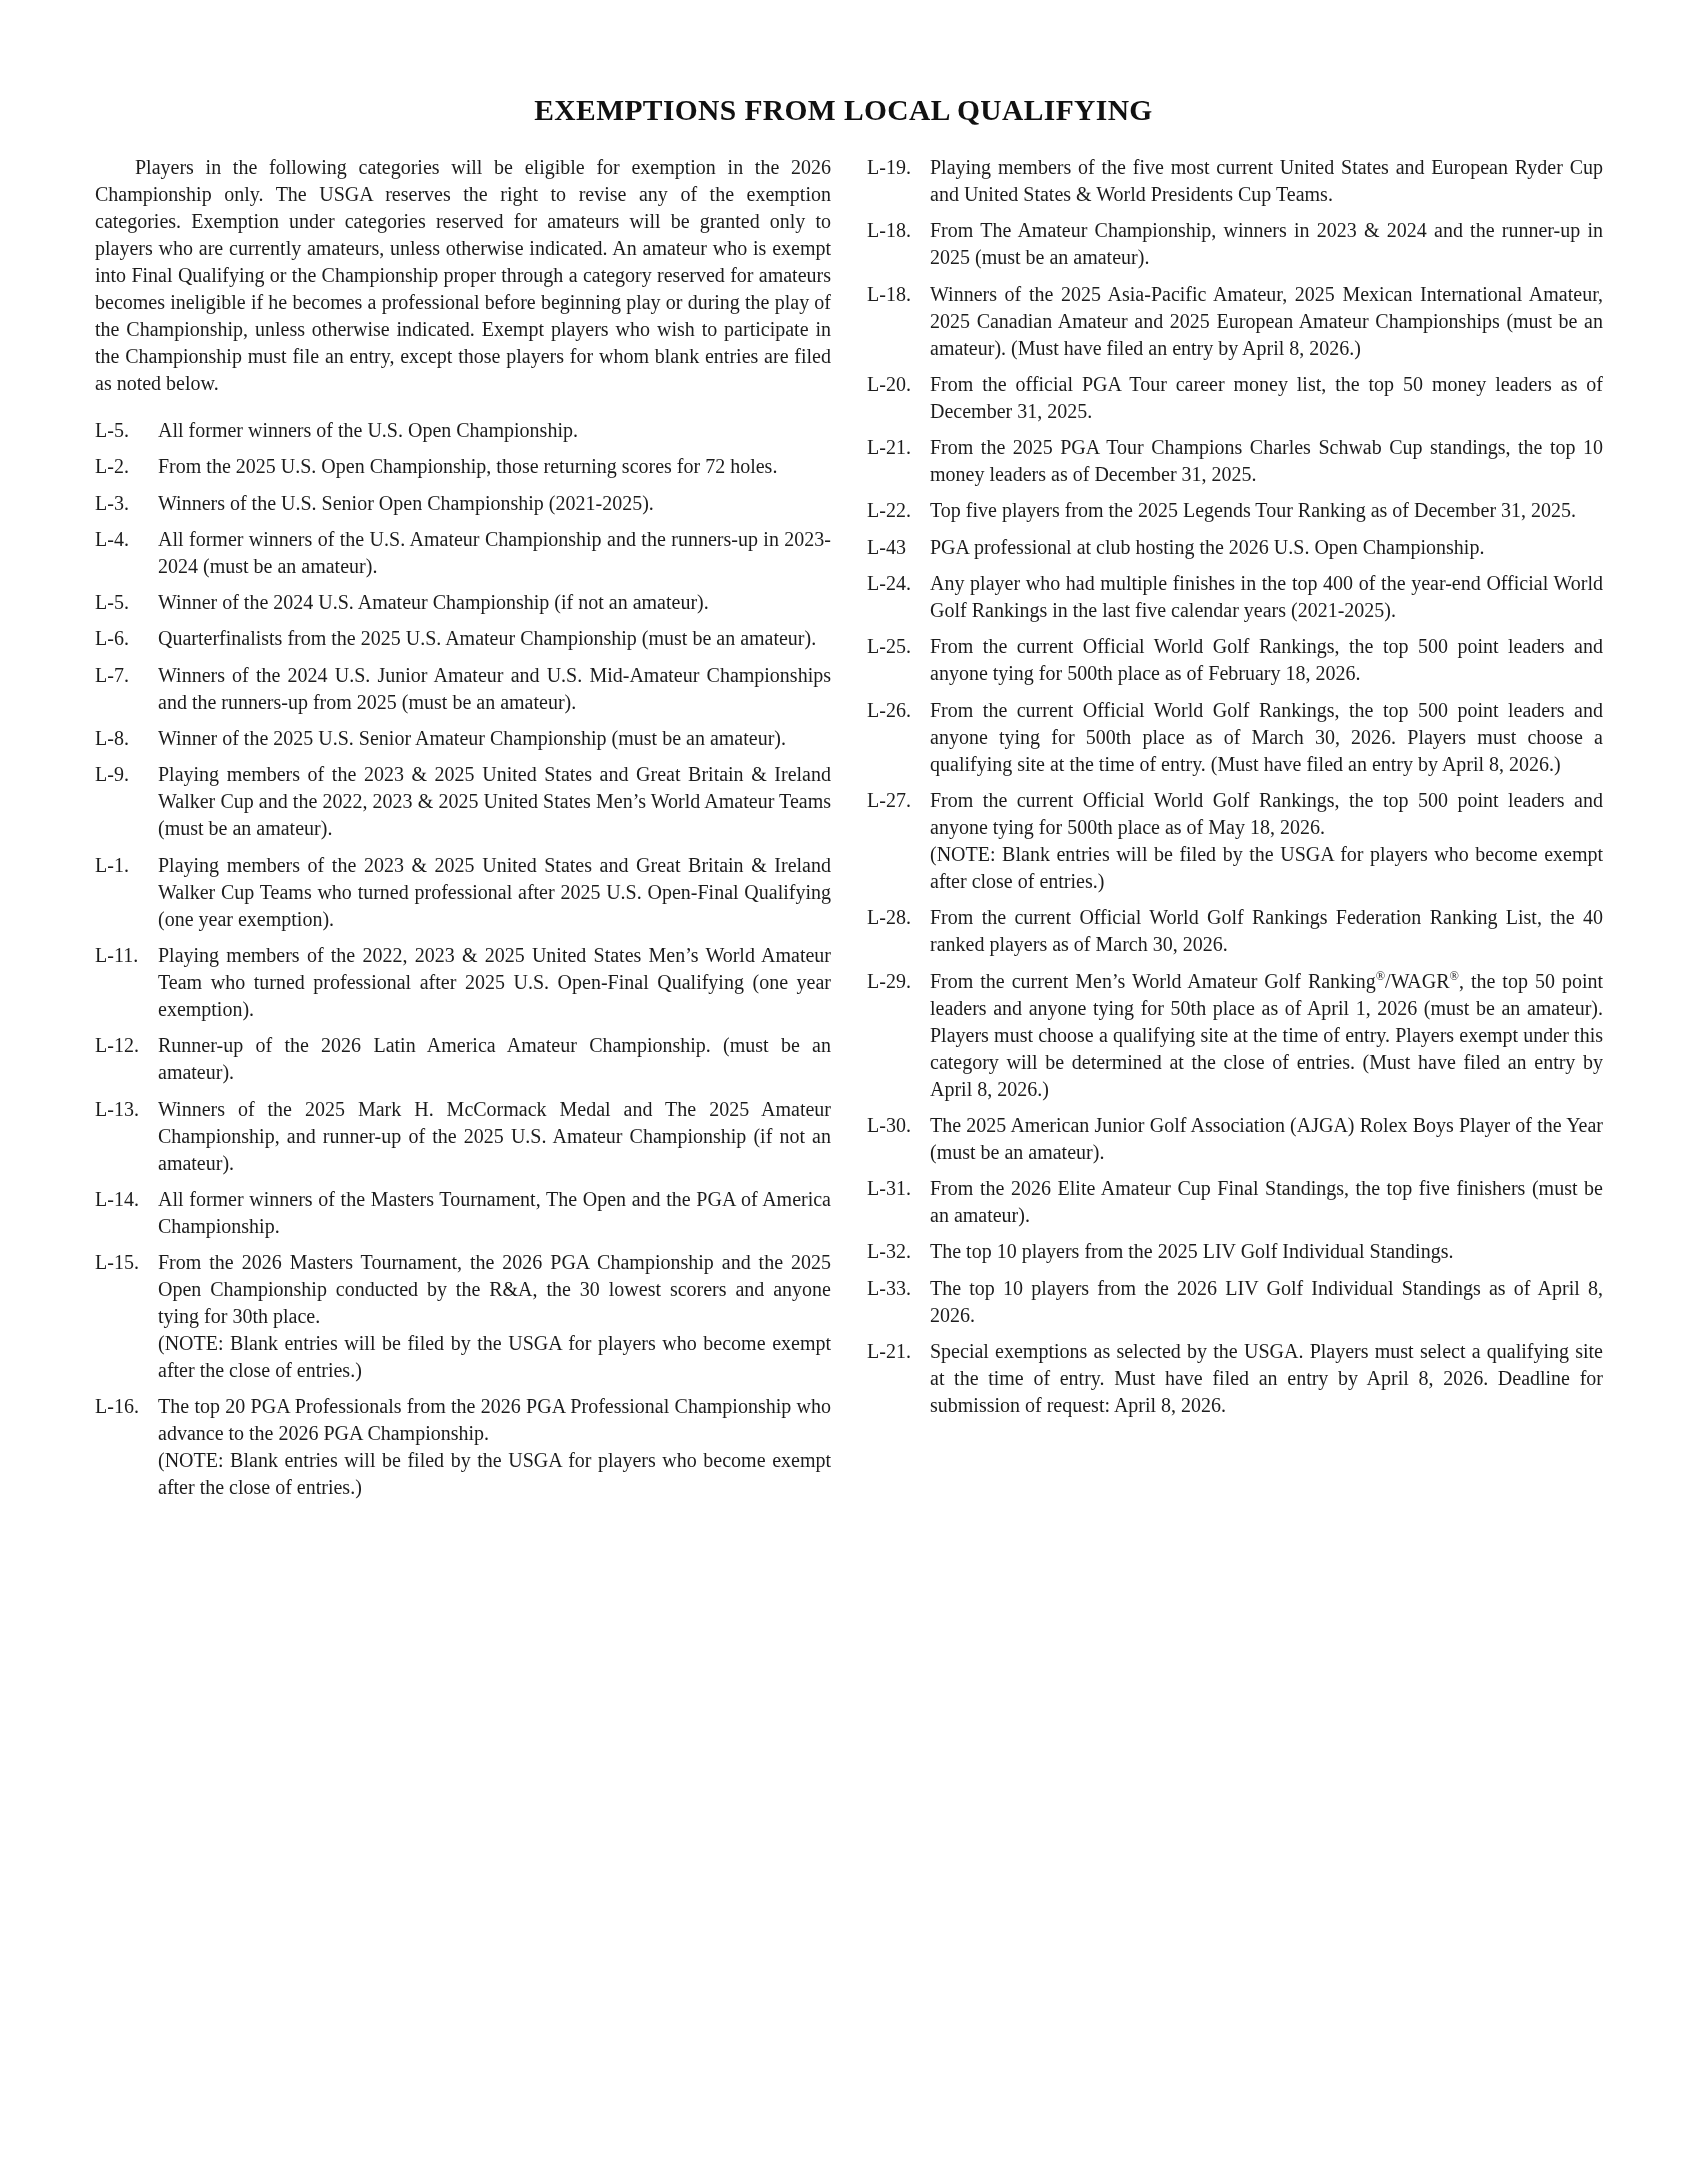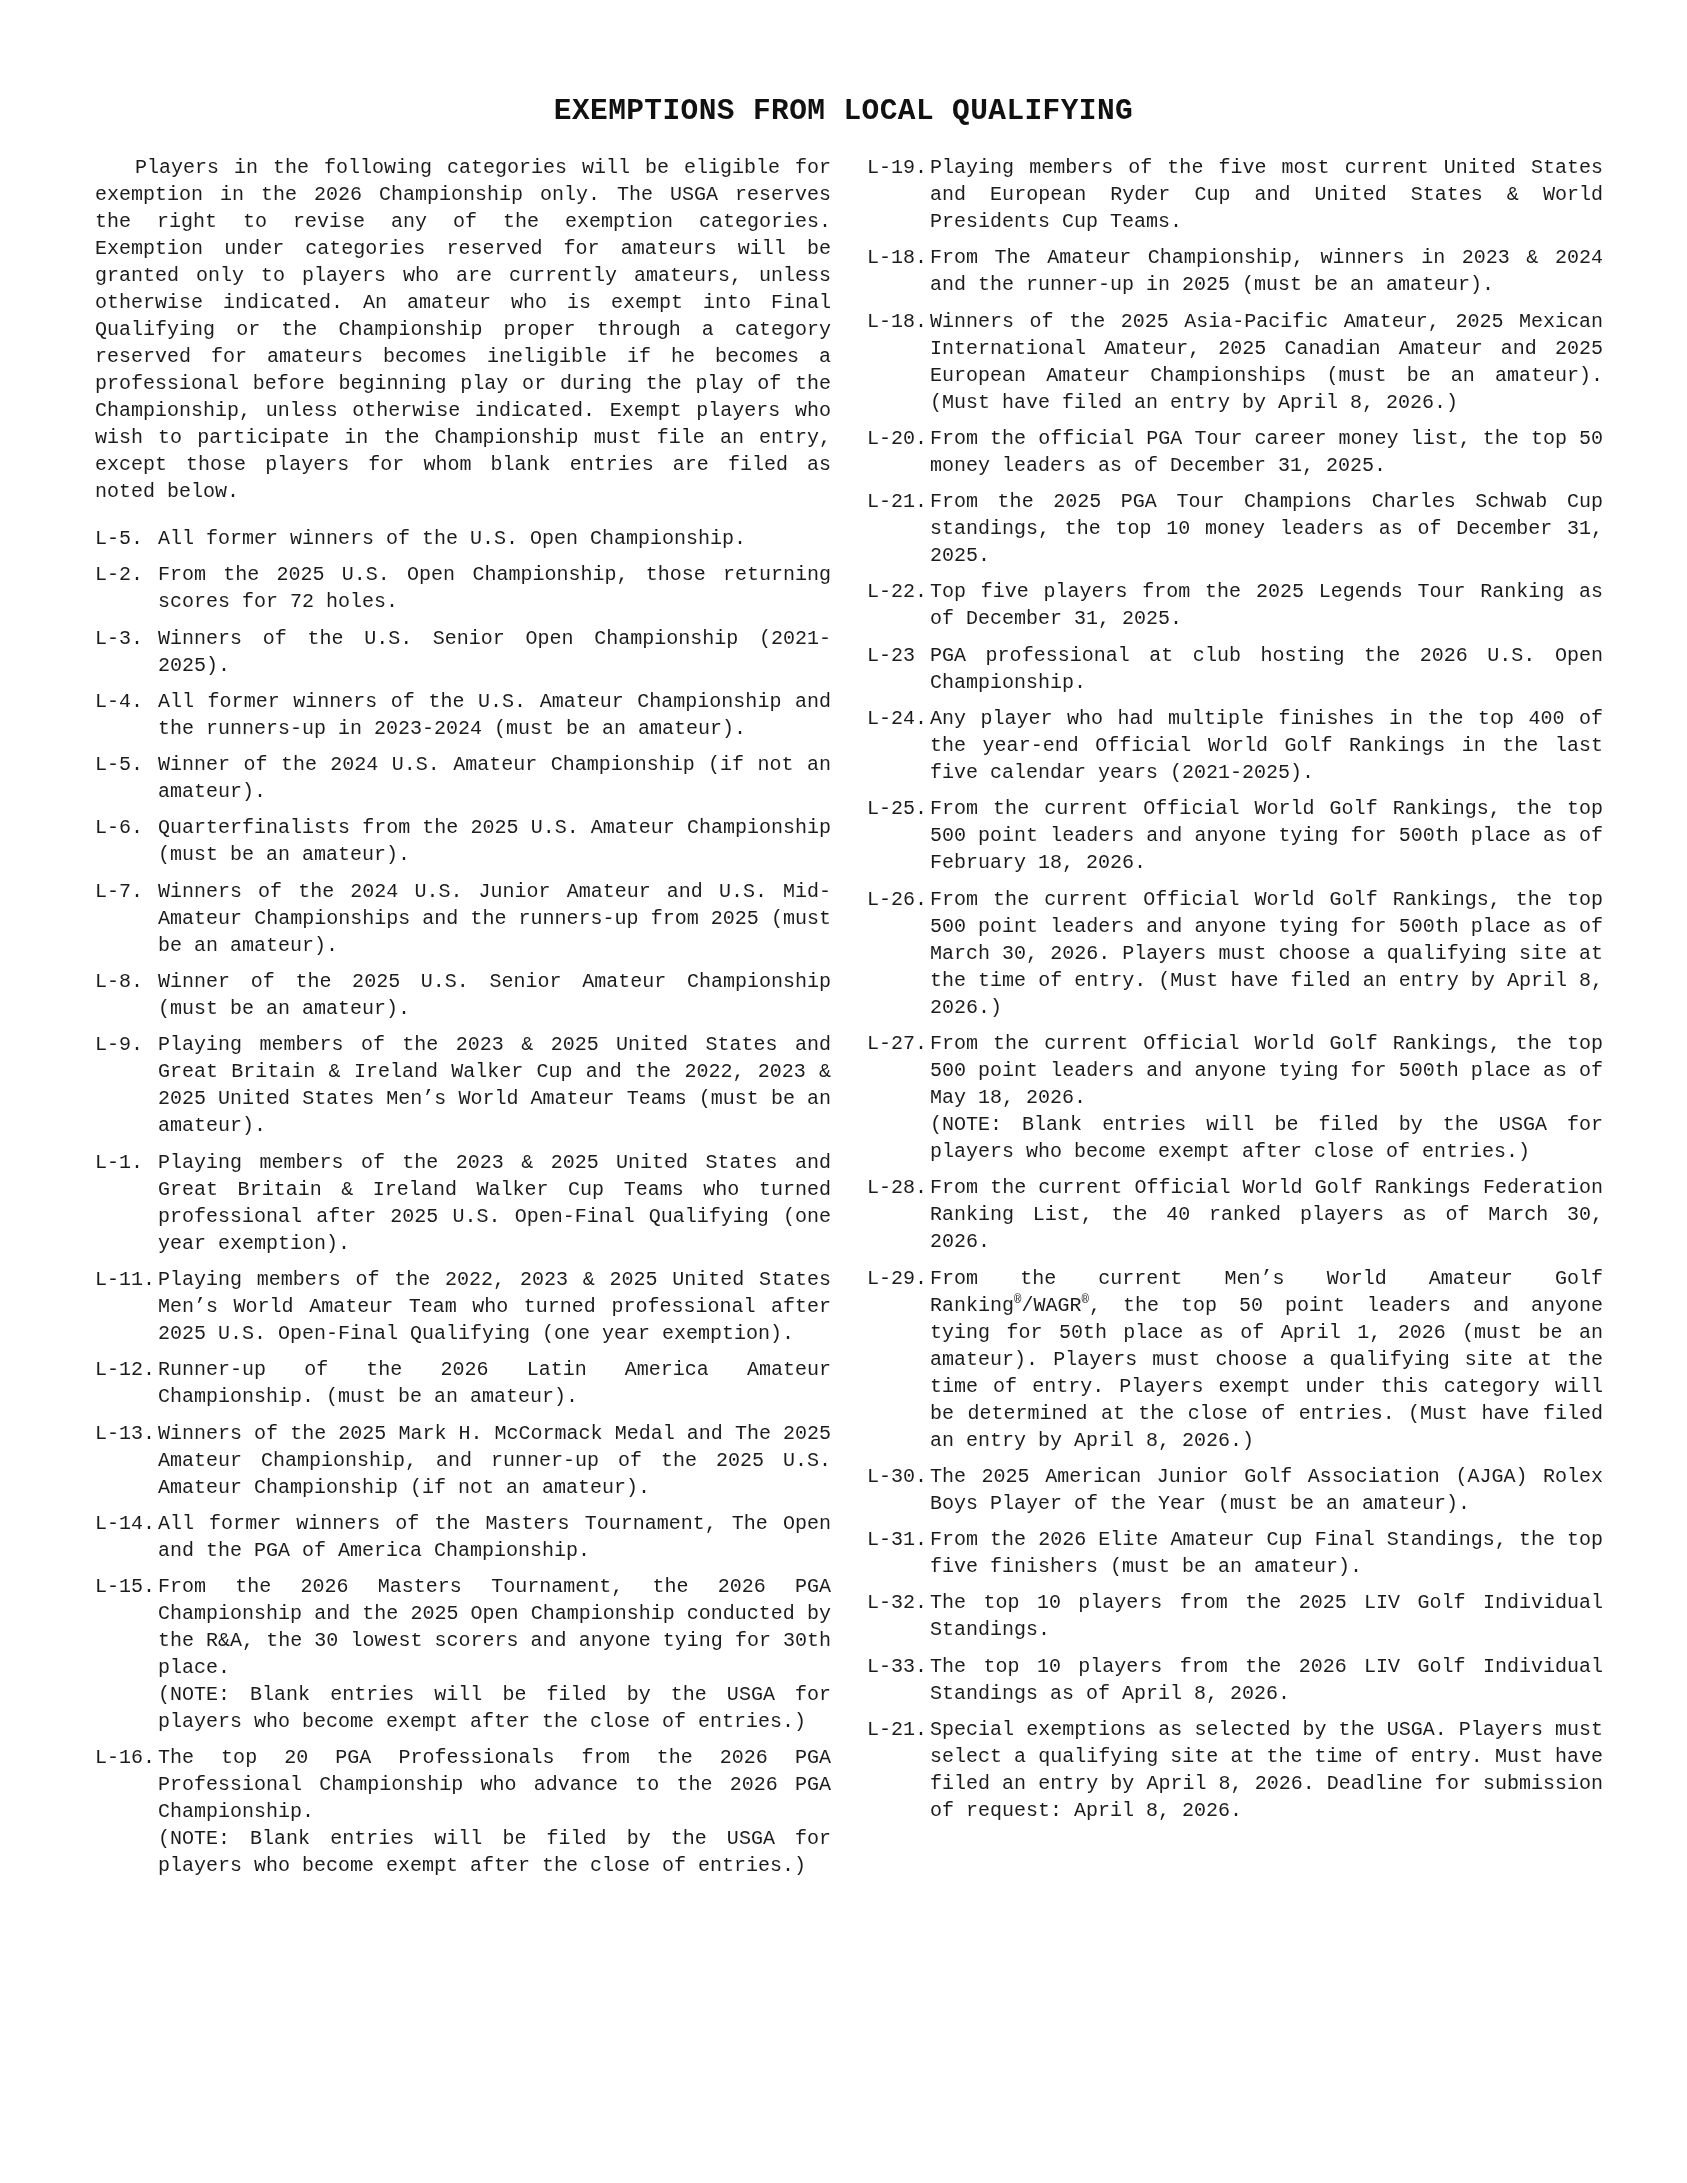--- a/index.html
+++ b/index.html
@@ -1,21 +1,21 @@
 <!DOCTYPE html>
 <html style="font-size:13.5px"><head>
 <meta charset="utf-8">
 <style>
   html,body{margin:0;padding:0;background:#ffffff;}
   .page{
     position:relative;
     width:1687px;
     height:2183px;
     background:#ffffff;
-    font-family:Liberation Mono, monospace;
+    font-family:Liberation Serif, serif;
     color:#1c1c1c;
     overflow:hidden;
   }
   .doc-title{
     position:absolute;
     top:94px;
     left:0;
     width:100%;
     margin:0;
     text-align:center;
@@ -89,21 +89,21 @@
   </div>
 
   <div class="col col-right">
     <div id="right-list">
         <div class="item"><span class="label">L-19.</span><span class="body">Playing members of the five most current United States and European Ryder Cup and United States &amp; World Presidents Cup Teams.</span></div>
         <div class="item"><span class="label">L-18.</span><span class="body">From The Amateur Championship, winners in 2023 &amp; 2024 and the runner-up in 2025 (must be an amateur).</span></div>
         <div class="item"><span class="label">L-18.</span><span class="body">Winners of the 2025 Asia-Pacific Amateur, 2025 Mexican International Amateur, 2025 Canadian Amateur and 2025 European Amateur Championships (must be an amateur). (Must have filed an entry by April 8, 2026.)</span></div>
         <div class="item"><span class="label">L-20.</span><span class="body">From the official PGA Tour career money list, the top 50 money leaders as of December 31, 2025.</span></div>
         <div class="item"><span class="label">L-21.</span><span class="body">From the 2025 PGA Tour Champions Charles Schwab Cup standings, the top 10 money leaders as of December 31, 2025.</span></div>
         <div class="item"><span class="label">L-22.</span><span class="body">Top five players from the 2025 Legends Tour Ranking as of December 31, 2025.</span></div>
-        <div class="item"><span class="label">L-23</span><span class="body">PGA professional at club hosting the 2026 U.S. Open Championship.</span></div>
+        <div class="item"><span class="label">L-43</span><span class="body">PGA professional at club hosting the 2026 U.S. Open Championship.</span></div>
         <div class="item"><span class="label">L-24.</span><span class="body">Any player who had multiple finishes in the top 400 of the year-end Official World Golf Rankings in the last five calendar years (2021-2025).</span></div>
         <div class="item"><span class="label">L-25.</span><span class="body">From the current Official World Golf Rankings, the top 500 point leaders and anyone tying for 500th place as of February 18, 2026.</span></div>
         <div class="item"><span class="label">L-26.</span><span class="body">From the current Official World Golf Rankings, the top 500 point leaders and anyone tying for 500th place as of March 30, 2026. Players must choose a qualifying site at the time of entry. (Must have filed an entry by April 8, 2026.)</span></div>
         <div class="item"><span class="label">L-27.</span><span class="body">From the current Official World Golf Rankings, the top 500 point leaders and anyone tying for 500th place as of May 18, 2026.</span><span class="note">(NOTE: Blank entries will be filed by the USGA for players who become exempt after close of entries.)</span></div>
         <div class="item"><span class="label">L-28.</span><span class="body">From the current Official World Golf Rankings Federation Ranking List, the 40 ranked players as of March 30, 2026.</span></div>
         <div class="item"><span class="label">L-29.</span><span class="body">From the current Men’s World Amateur Golf Ranking<sup>®</sup>/WAGR<sup>®</sup>, the top 50 point leaders and anyone tying for 50th place as of April 1, 2026 (must be an amateur). Players must choose a qualifying site at the time of entry. Players exempt under this category will be determined at the close of entries. (Must have filed an entry by April 8, 2026.)</span></div>
         <div class="item"><span class="label">L-30.</span><span class="body">The 2025 American Junior Golf Association (AJGA) Rolex Boys Player of the Year (must be an amateur).</span></div>
         <div class="item"><span class="label">L-31.</span><span class="body">From the 2026 Elite Amateur Cup Final Standings, the top five finishers (must be an amateur).</span></div>
         <div class="item"><span class="label">L-32.</span><span class="body">The top 10 players from the 2025 LIV Golf Individual Standings.</span></div>
         <div class="item"><span class="label">L-33.</span><span class="body">The top 10 players from the 2026 LIV Golf Individual Standings as of April 8, 2026.</span></div>

